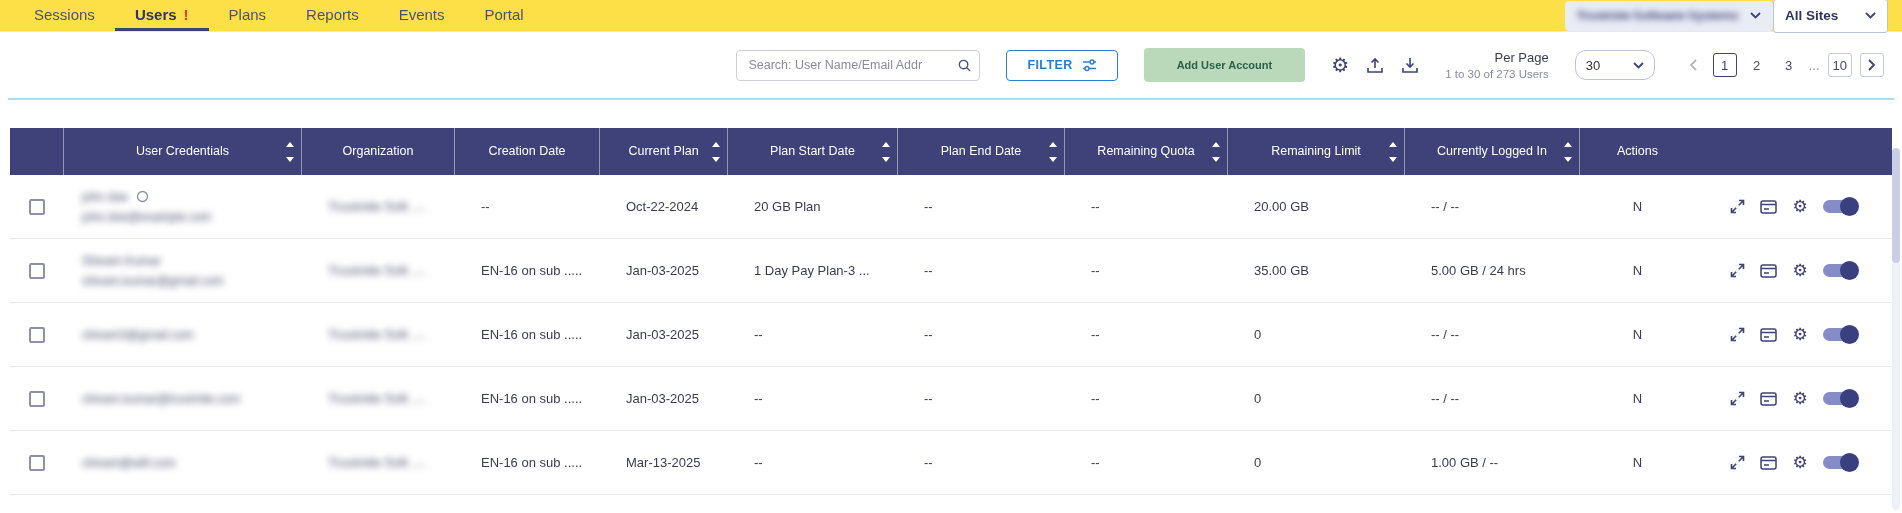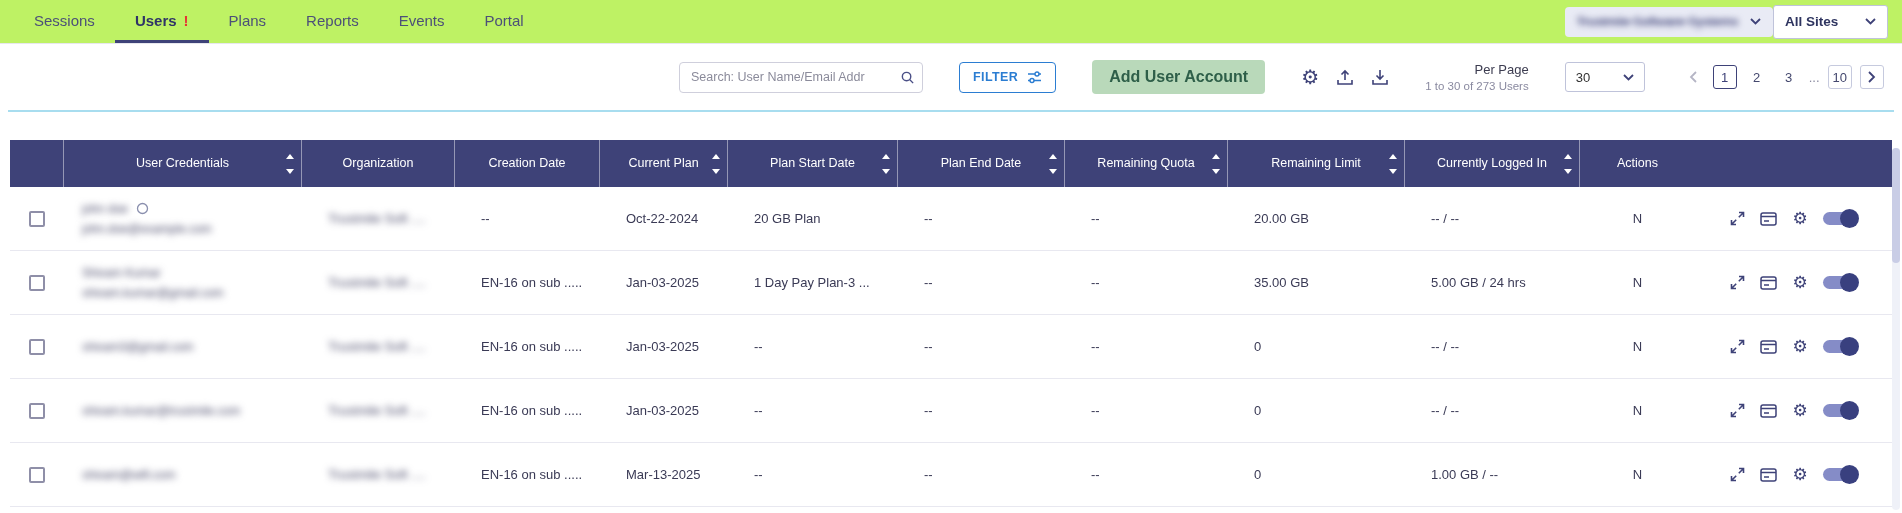--- a/index.html
+++ b/index.html
@@ -1,45 +1,45 @@
 <!DOCTYPE html>
 <html><head>
 <meta charset="utf-8">
 <style>
   *{box-sizing:border-box;margin:0;padding:0}
   html,body{margin:0;padding:0}
   body{width:1902px;height:513px;overflow:hidden;background:#fff;font-family:"Liberation Sans",sans-serif}
 
   
-  .tabbar{height:44px;display:flex;align-items:stretch;padding:0 14px;border-bottom:1px solid #e7e7ee;background:#bef264}
+  .tabbar{height:32px;display:flex;align-items:stretch;padding:0 14px;border-bottom:1px solid #e7e7ee;background:#fde047}
   .tabs{display:flex;align-items:stretch}
   .tab{display:flex;align-items:center;gap:7px;padding:0 20px;font-size:15px;color:#4c5078;cursor:pointer;border-bottom:3px solid transparent}
   .tab.active{color:#2f3367;font-weight:bold;border-bottom-color:#3e4278}
   .tab .badge{color:#e53434;font-weight:bold}
   .tab-right{margin-left:auto;display:flex;align-items:center}
   .select{display:flex;align-items:center;gap:12px;cursor:pointer}
   .org-select{background:#e9ebf5;border-radius:4px;height:30px;padding:0 12px;min-width:205px;justify-content:space-between}
   .org-select .blur-strong{filter:blur(3px);color:#3e4278;font-size:13px;text-decoration:line-through;white-space:nowrap}
   .sites-select{border:1px solid #bfc3da;border-radius:3px;height:34px;padding:0 11px;font-size:13.5px;color:#2f3560;font-weight:bold;min-width:115px;justify-content:space-between;background:#fff}
 
   
-  .toolbar{height:66px;display:flex;align-items:center;justify-content:flex-end;gap:36px;padding:0 18px}
+  .toolbar{height:66px;display:flex;align-items:center;justify-content:flex-end;gap:26px;padding:0 18px}
   .search-box{position:relative;width:244px}
   .search-box input{width:100%;height:31px;border:1px solid #cfcfdc;border-radius:4px;padding:0 30px 0 11px;font-size:12.5px;color:#333;outline:none;font-family:"Liberation Sans",sans-serif}
   .search-box input::placeholder{color:#8b8b9b}
   .search-icon{position:absolute;right:8px;top:8px}
-  .filter-btn{display:flex;align-items:center;gap:9px;height:31px;padding:0 13px;background:#fff;border:1px solid #2b7dd2;border-radius:4px;color:#2b7dd2;font-size:12.5px;font-weight:bold;letter-spacing:.4px;cursor:pointer;font-family:"Liberation Sans",sans-serif}
-  .add-user-btn{height:34px;padding:0 17px;background:#b9d9ba;border:none;border-radius:4px;color:#2e5f49;font-size:16px;font-weight:bold;cursor:pointer;font-family:"Liberation Sans",sans-serif}
+  .filter-btn{display:flex;align-items:center;gap:9px;height:31px;padding:0 20px;background:#fff;border:1px solid #2b7dd2;border-radius:4px;color:#2b7dd2;font-size:12.5px;font-weight:bold;letter-spacing:.4px;cursor:pointer;font-family:"Liberation Sans",sans-serif}
+  .add-user-btn{height:34px;padding:0 33px;background:#b9d9ba;border:none;border-radius:4px;color:#2e5f49;font-size:11px;font-weight:bold;cursor:pointer;font-family:"Liberation Sans",sans-serif}
   .icon-btns{display:flex;gap:17px;align-items:center}
   .icon-btn{background:none;border:none;padding:0;cursor:pointer;color:#3e4278;display:flex;align-items:center}
   .gear-glyph{font-size:20px;line-height:1;color:#3e4278}
   .perpage{display:flex;flex-direction:column;align-items:flex-end;gap:3px}
   .pp-label{font-size:13px;color:#3c3c50}
   .pp-count{font-size:11.5px;color:#8a8aa0;white-space:nowrap}
-  .pp-select{border:1px solid #bfc3da;border-radius:3px;height:30px;padding:0 10px;font-size:13px;color:#333;min-width:80px;justify-content:space-between;background:#fff}
+  .pp-select{border:1px solid #bfc3da;border-radius:11px;height:30px;padding:0 10px;font-size:13px;color:#333;min-width:80px;justify-content:space-between;background:#fff}
   .pagination{display:flex;align-items:center;gap:8px}
   .page-btn{min-width:24px;height:24px;display:flex;align-items:center;justify-content:center;font-size:13px;color:#44486e;background:#fff;border:none;border-radius:3px;cursor:pointer;padding:0 4px;font-family:"Liberation Sans",sans-serif}
   .page-btn.active{border:1px solid #3e4278;color:#3e4278}
   .page-btn.boxed{border:1px solid #c6cade}
   .page-chevron{color:#3e4278}
   .page-chevron.disabled{color:#b5b5c5;cursor:default}
   .ellipsis{font-size:13px;color:#8a8aa0}
 
   .cyan-divider{height:2px;background:#a8ddef;margin:0 8px}
 

